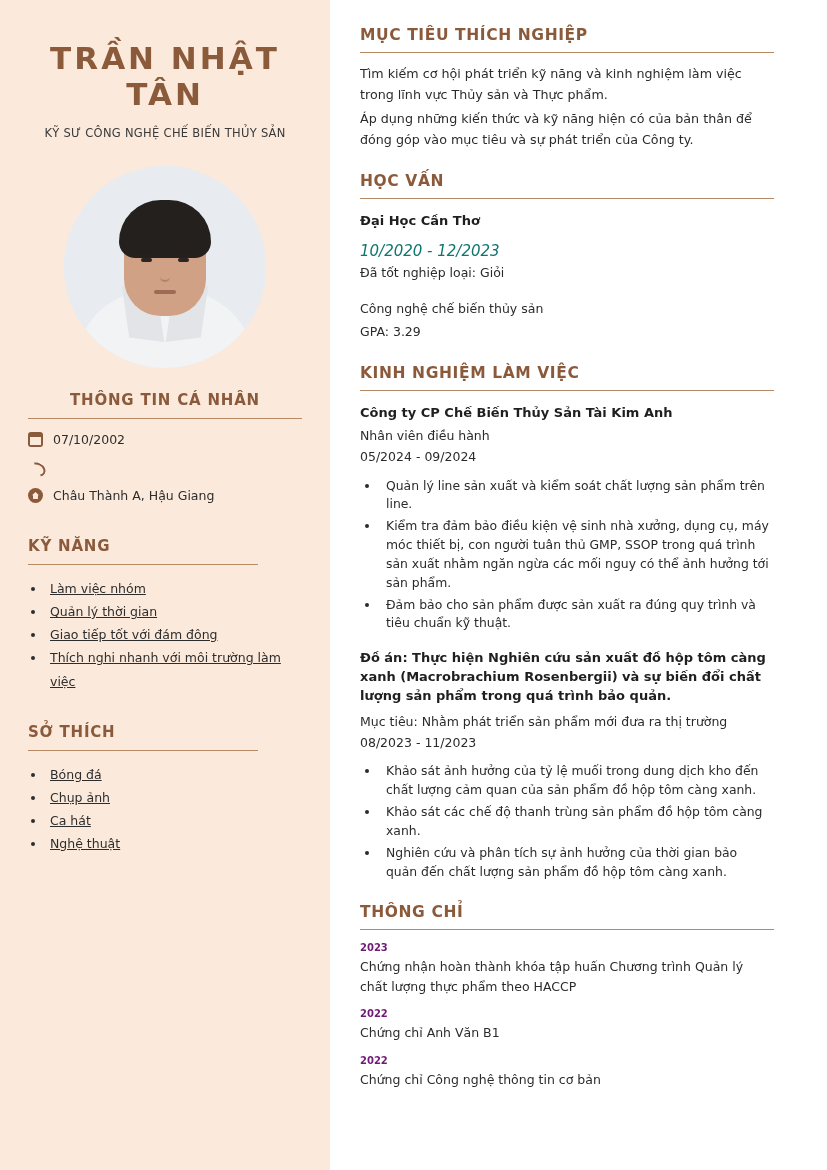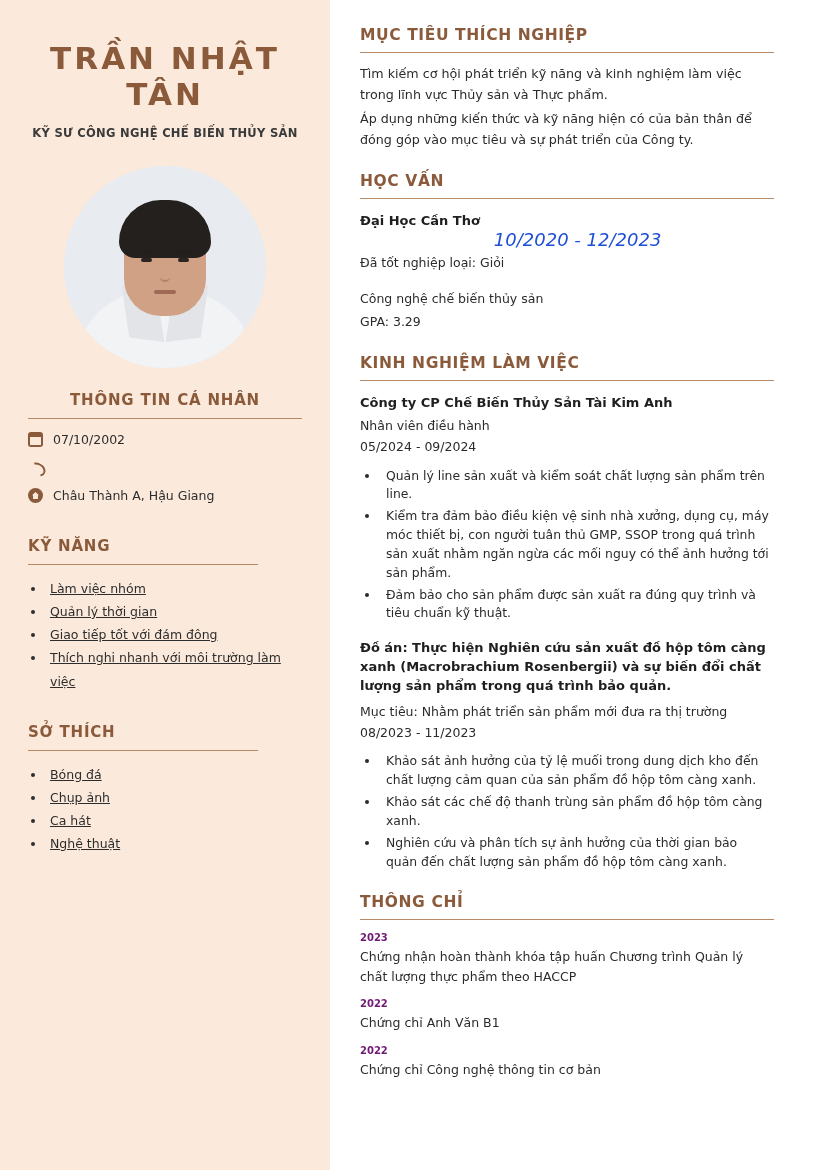--- a/index.html
+++ b/index.html
@@ -29,21 +29,21 @@
     letter-spacing: 3px;
     font-weight: bold;
     color: #8a5a3b;
     text-align: center;
     margin-top: 16px;
     font-family: "DejaVu Sans", "Liberation Sans", sans-serif;
   }
   .job-title {
     text-align: center;
     font-size: 11.5px;
-    font-weight: bold;
+    font-weight: normal;
     color: #3a3a3a;
     letter-spacing: 0.3px;
     margin-top: 14px;
   }
   .photo-wrap {
     margin: 26px auto 0 auto;
     width: 202px;
     height: 202px;
     border-radius: 50%;
     overflow: hidden;
@@ -188,30 +188,31 @@
   }
   .block { margin-top: 22px; }
   .entry-title {
     font-size: 13px;
     font-weight: bold;
     color: #1f1f1f;
     margin-top: 14px;
   }
   .entry-row {
     display: flex;
+    justify-content: space-between;
     align-items: flex-start;
     gap: 14px;
     margin-top: 14px;
+    flex-direction: column;
   }
   .entry-date-italic {
-    font-size: 18px;
+    font-size: 15px;
     font-style: italic;
-    color: #1d4ed8;
+    color: #0f766e;
     white-space: nowrap;
-    margin-top: 16px;
   }
   .entry-sub {
     font-size: 12.5px;
     color: #2b2b2b;
     line-height: 1.7;
     margin-top: 5px;
   }
   ul.rbullets {
     margin: 9px 4px 0 20px;
     padding: 0;

